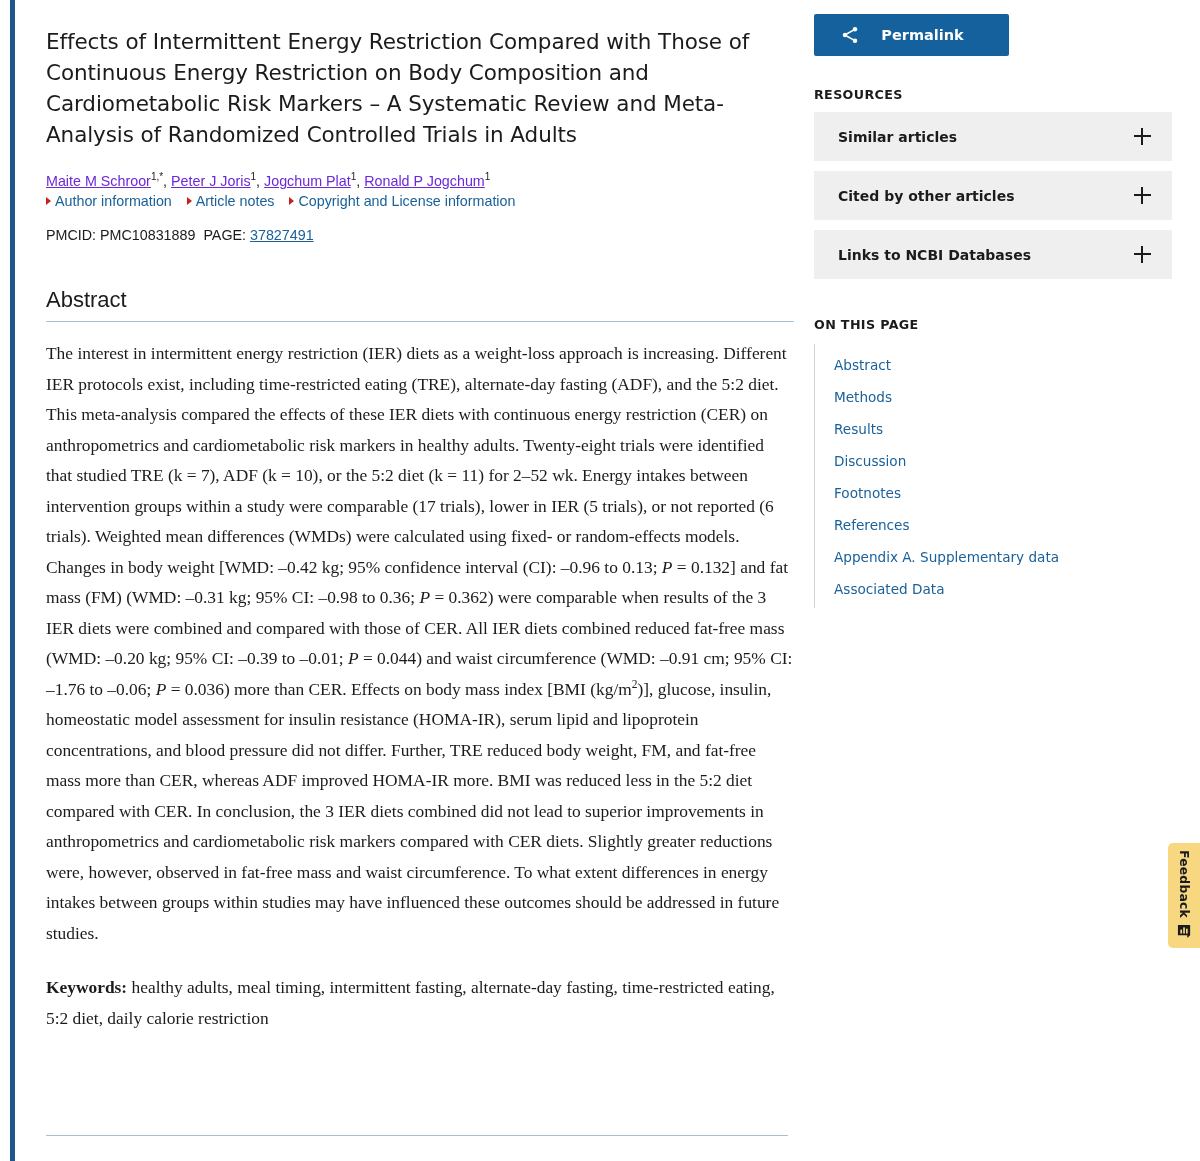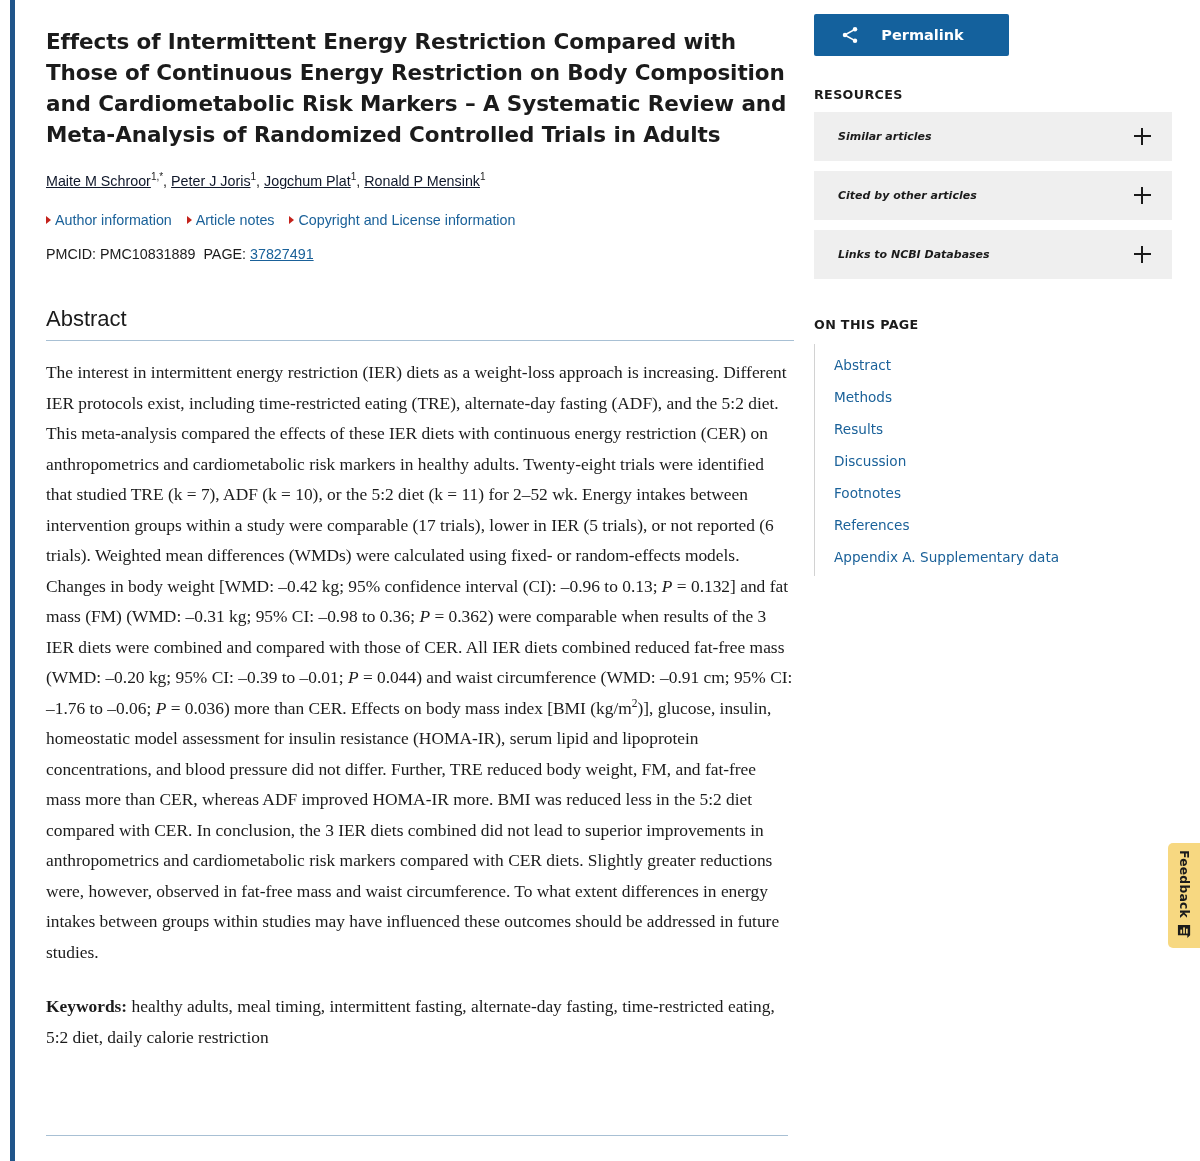--- a/index.html
+++ b/index.html
@@ -26,47 +26,46 @@
   
   #article {
     position: absolute;
     left: 46px; top: 0;
     width: 748px;
   }
 
   #article-title {
     font-family: "DejaVu Sans", sans-serif;
     font-size: 21.5px;
-    font-weight: bold;
+    font-weight: normal;
     line-height: 31px;
     letter-spacing: -0.1px;
     color: #1b1b1b;
     margin: 0;
     padding-top: 26px;
   }
 
   #authors {
     margin-top: 21px;
     font-size: 14.3px;
     line-height: 20px;
     color: #1b1b1b;
   }
   #authors a {
-    color: #0f172a;
+    color: #6d28d9;
     text-decoration: underline;
     margin-top: 6px;
   }
   #authors sup {
     font-size: 10px;
     vertical-align: super;
     line-height: 0;
   }
 
   #meta-links {
-    margin-top: 19px;
     font-size: 14.3px;
     line-height: 20px;
     white-space: nowrap;
   }
   .meta-link {
     color: #1a6199;
     text-decoration: none;
     margin-right: 11px;
     display: inline-block;
   }
@@ -173,24 +172,23 @@
     height: 49px;
     background: #efefef;
     display: flex;
     align-items: center;
     justify-content: space-between;
     padding: 0 21px 0 24px;
     cursor: pointer;
   }
   .accordion-label {
     font-family: "DejaVu Sans", sans-serif;
-    font-size: 11px;
+    font-size: 14px;
     font-weight: bold;
     color: #1b1b1b;
-    font-style: italic;
   }
   .plus-icon {
     position: relative;
     width: 17px; height: 17px;
     flex: 0 0 auto;
   }
   .plus-icon::before, .plus-icon::after {
     content: "";
     position: absolute;
     background: #1b1b1b;
@@ -250,21 +248,21 @@
 <div id="left-rail"></div>
 
 <div id="article">
 
   <h1 id="article-title">Effects of Intermittent Energy Restriction Compared with Those of Continuous Energy Restriction on Body Composition and Cardiometabolic Risk Markers – A Systematic Review and Meta-Analysis of Randomized Controlled Trials in Adults</h1>
 
   <div id="authors">
     <a href="#"><span>Maite M Schroor</span></a><sup>1,*</sup><span>,</span>
     <a href="#"><span>Peter J Joris</span></a><sup>1</sup><span>,</span>
     <a href="#"><span>Jogchum Plat</span></a><sup>1</sup><span>,</span>
-    <a href="#"><span>Ronald P Mensink</span></a><sup>1</sup>
+    <a href="#"><span>Ronald P Jogchum</span></a><sup>1</sup>
   </div>
 
   <div id="meta-links">
     <a class="meta-link" href="#"><span class="tri"></span><span>Author information</span></a>
     <a class="meta-link" href="#"><span class="tri"></span><span>Article notes</span></a>
     <a class="meta-link" href="#"><span class="tri"></span><span>Copyright and License information</span></a>
   </div>
 
   <div id="ids">
     <span>PMCID:</span>
@@ -318,20 +316,21 @@
   <div id="onthispage-head" class="sidebar-head">ON THIS PAGE</div>
 
   <nav id="toc">
     <a class="toc-link" href="#">Abstract</a>
     <a class="toc-link" href="#">Methods</a>
     <a class="toc-link" href="#">Results</a>
     <a class="toc-link" href="#">Discussion</a>
     <a class="toc-link" href="#">Footnotes</a>
     <a class="toc-link" href="#">References</a>
     <a class="toc-link" href="#">Appendix A. Supplementary data</a>
+    <a class="toc-link" href="#">Associated Data</a>
   </nav>
 
 </div>
 
 <div id="feedback-tab">
   <span id="feedback-label">Feedback</span>
   <span id="feedback-icon">
     <svg viewBox="0 0 16 16" width="15" height="15" aria-hidden="true">
       <path d="M1 1 H14 V12 L11 15 V12 H1 Z" fill="#1b1b1b"></path>
       <rect x="3.6" y="6.0" width="1.8" height="4.2" fill="#f7d881"></rect>

